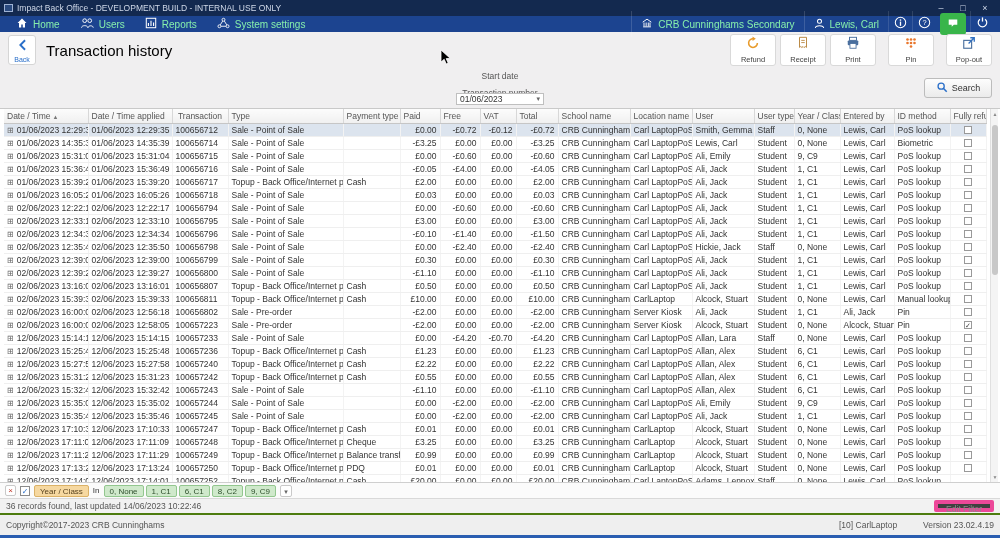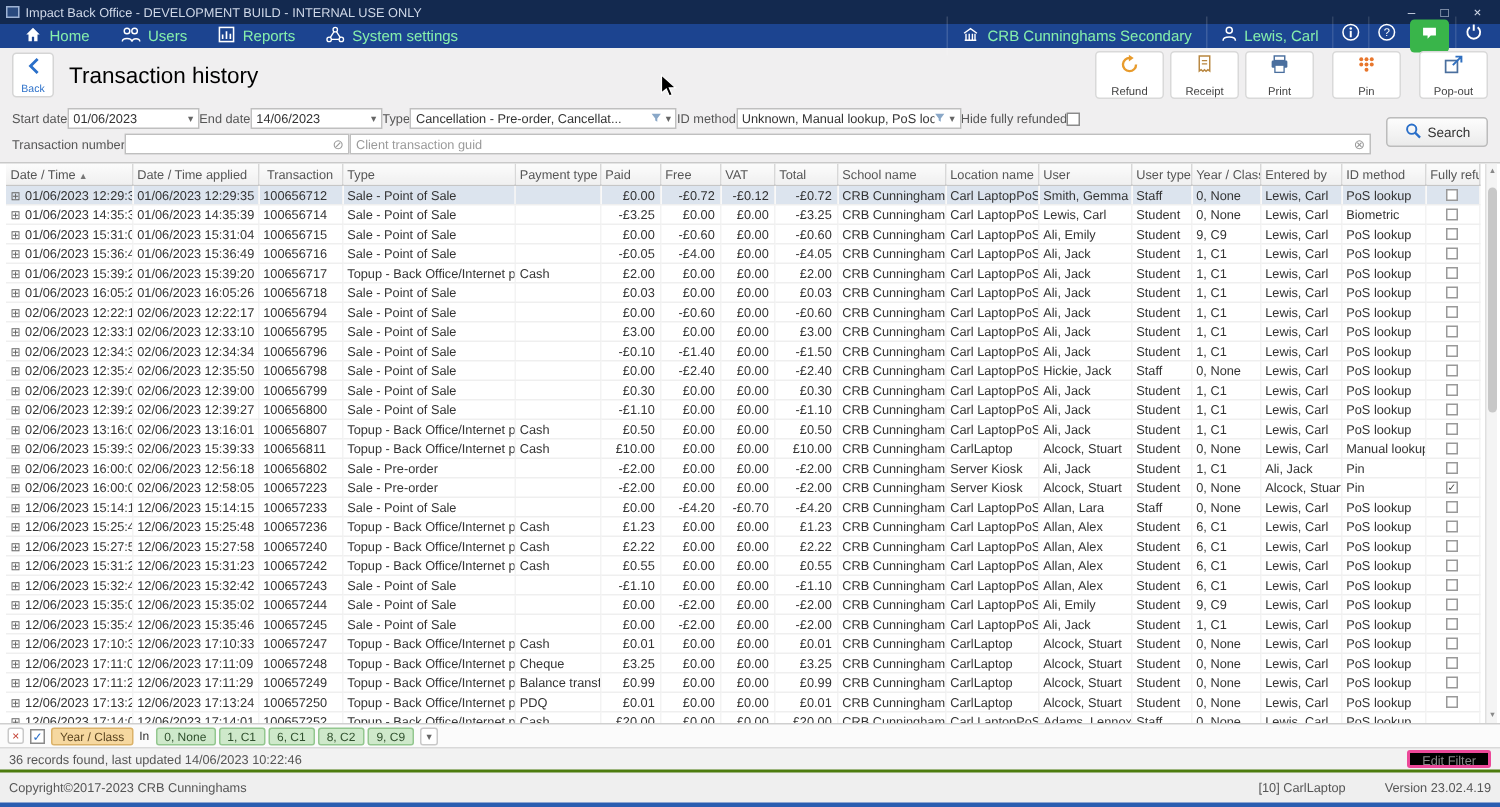--- a/index.html
+++ b/index.html
@@ -26,21 +26,21 @@
   .back-btn { width:28px; height:30px; background:#fff; border:1px solid #d5d5d5; border-radius:3px; display:flex; flex-direction:column; align-items:center; justify-content:center; cursor:default; }
   .back-btn .lbl { font-size:7px; color:#2a6fc9; margin-top:1px; }
   .page-title { font-size:15px; color:#000000; font-weight:400; }
   .tool-btns { margin-left:auto; display:flex; align-items:flex-start; }
   .tbtn { width:46px; height:32px; background:#fff; border:1px solid #d9d9d9; border-radius:3px; display:flex; flex-direction:column; align-items:center; justify-content:center; gap:1px; margin-left:4px; cursor:default; }
   .tbtn .lbl { font-size:7.5px; color:#444; }
   .tbtn.sep { margin-left:12px; }
 
   
   .filters { padding:2px 8px 3px 8px; position:relative; flex:0 0 auto; }
-  .frow { display:flex; align-items:center; gap:0; height:16px; margin:1px 0; font-size:8.5px; color:#555; }
+  .frow { display:flex; align-items:center; gap:12px; height:16px; margin:1px 0; font-size:8.5px; color:#555;flex-direction:column; }
   .flabel { white-space:nowrap; }
   .finput { background:#fff; border:1px solid #bfbfbf; height:14px; display:flex; align-items:center; font-size:8.5px; color:#333; padding:0 3px; position:relative; }
   .finput .val { flex:1; overflow:hidden; white-space:nowrap; }
   .caret { color:#666; font-size:7px; margin-left:3px; }
   .clear-ico { color:#999; font-size:9px; margin-left:3px; }
   .w90 { width:88px; } .w155 { width:178px; } .w150 { width:150px; } .w180 { width:150px; }
   .grow { flex:1; margin-right:78px; }
   .placeholder { color:#9a9a9a; }
   .chk { width:9px; height:9px; border:1px solid #8a8a8a; background:#fff; display:inline-block; }
   .search-btn { position:absolute; right:8px; top:50%; transform:translateY(-50%); width:68px; height:20px; background:linear-gradient(#fdfdfd,#ebebeb); border:1px solid #bcbcbc; border-radius:3px; display:flex; align-items:center; justify-content:center; gap:4px; font-size:9px; color:#333; cursor:default; }
@@ -65,21 +65,21 @@
   .ff-x { width:11px; height:11px; border:1px solid #c9c9c9; background:#fff; color:#c0392b; font-size:8px; line-height:9px; text-align:center; border-radius:2px; }
   .ff-chk { width:10px; height:10px; border:1px solid #8a8a8a; background:#fff; color:#2a6fc9; font-size:8px; line-height:9px; text-align:center; }
   .tag { height:12px; line-height:11px; padding:0 5px; border-radius:2px; font-size:8px; }
   .tag.amber { background:#f6d8a0; border:1px solid #dbb268; color:#5a4420; }
   .tag.green { background:#cfe9cb; border:1px solid #93c78f; color:#2f4f2d; }
   #filter-values { display:flex; gap:2px; }
   .ff-caret { width:12px; height:12px; border:1px solid #c9c9c9; background:#fff; color:#666; font-size:7px; line-height:11px; text-align:center; border-radius:2px; }
 
   
   .statusbar { height:15px; background:#f2f2f2; border-top:1px solid #d9d9d9; display:flex; align-items:center; padding:0 6px; font-size:8.5px; color:#555; flex:0 0 auto; }
-  .edit-filter { margin-left:auto; background:#000000; border:2px solid #ec4899; color:#8a8a8a; font-size:8.5px; padding:0px 8px; height:12px; line-height:11px; border-radius:2px; }
+  .edit-filter { margin-left:auto; background:#404040; border:4px solid #ec4899; color:#8a8a8a; font-size:8.5px; padding:0px 8px; height:12px; line-height:11px; border-radius:2px; }
 
   
   .appfooter { height:22px; background:#efefef; border-top:2px solid #4d7c0f; display:flex; align-items:center; padding:0 6px; font-size:8.5px; color:#555; flex:0 0 auto; }
   .foot-right { margin-left:auto; display:flex; gap:26px; }
   .bluestrip { height:3px; background:#2a5db0; flex:0 0 auto; }
 
   .cursor { position:absolute; left:440px; top:49px; z-index:99; pointer-events:none; }
 </style>
 </head>
 <body>

